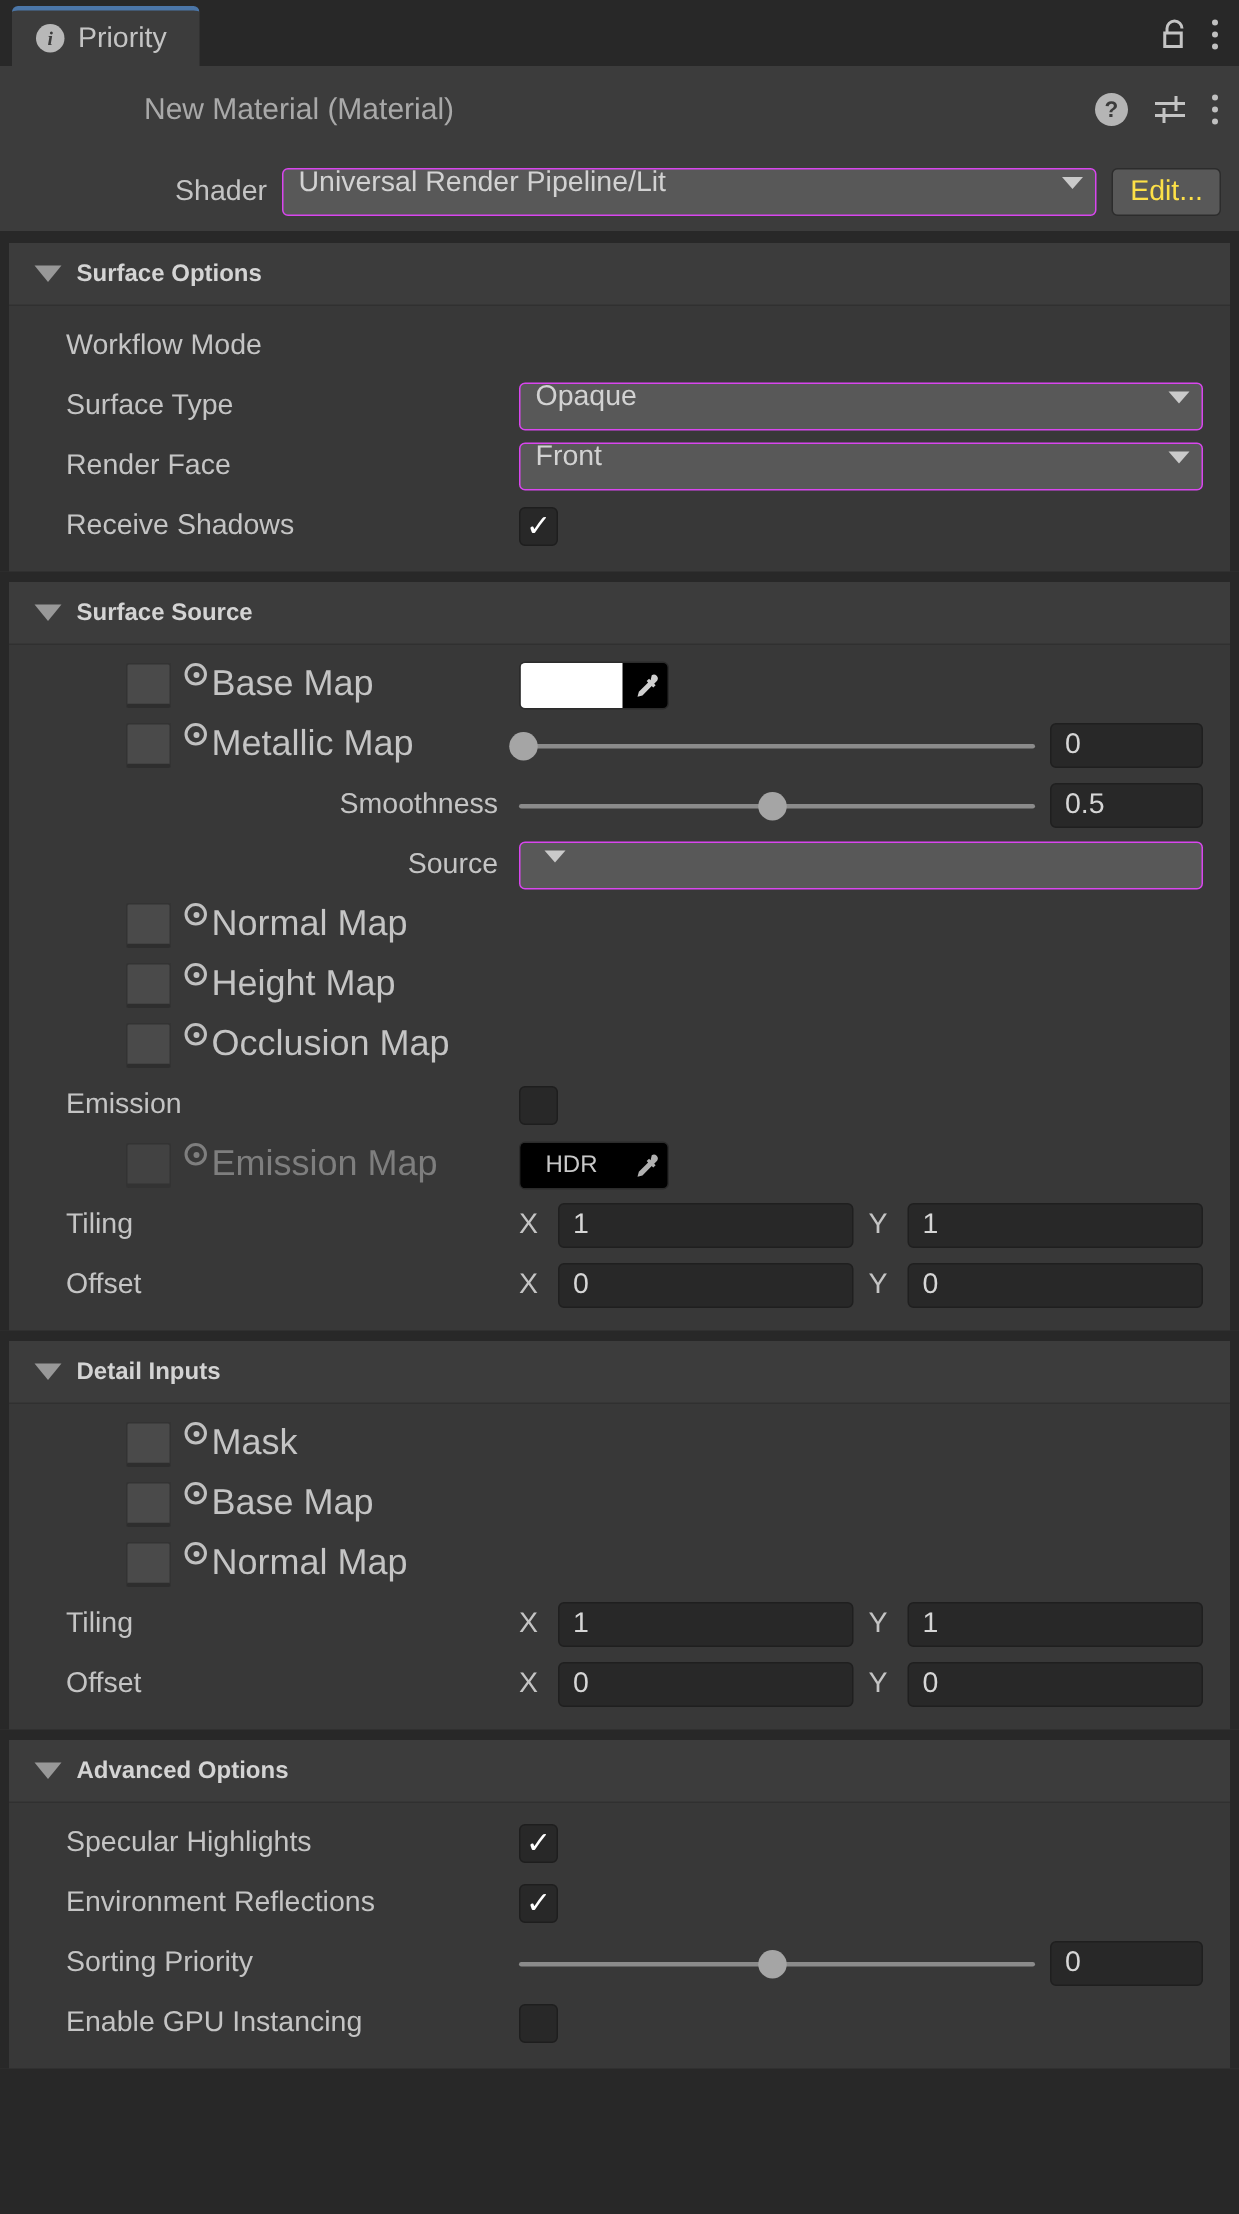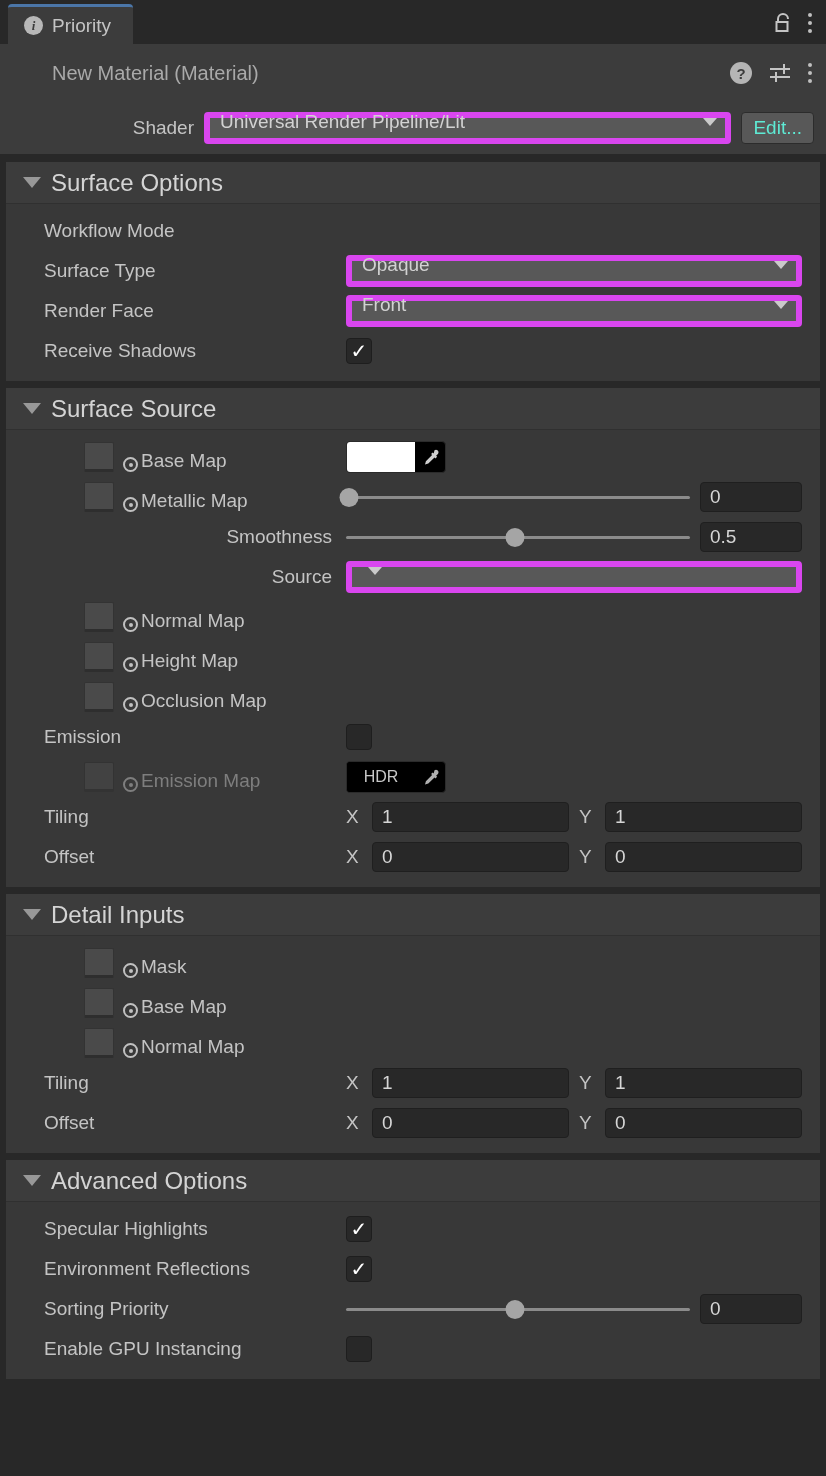--- a/index.html
+++ b/index.html
@@ -37,60 +37,60 @@
   }
 
   
   .icon-btn { display: flex; align-items: center; justify-content: center; cursor: default; }
   .kebab { display: flex; flex-direction: column; gap: 4px; }
   .kebab i { width: 4px; height: 4px; border-radius: 50%; background: #c0c0c0; display:block; }
 
   
   .mat-header {
     height: 58px; background: #3c3c3c;
-    display: flex; align-items: center; padding-left: 52px;
+    display: flex; align-items: center; padding-left: 96px;
     position: relative;
   }
   .mat-title { color: #a9a9a9; font-size: 20px; }
   .mat-header-right {
     position: absolute; right: 14px; top: 0; height: 58px;
     display: flex; align-items: center; gap: 16px;
   }
   .q-icon {
     width: 22px; height: 22px; border-radius: 50%;
     background: #b5b5b5; color: #3c3c3c;
     font-size: 15px; font-weight: bold;
     display: flex; align-items: center; justify-content: center;
   }
 
   
   .shader-row {
     height: 52px; background: #3c3c3c;
     display: flex; align-items: center; padding: 0 12px 0 0;
   }
   .shader-label {
-    width: 204px; text-align: right; padding-right: 10px;
+    width: 188px; text-align: right; padding-right: 10px;
     color: #c4c4c4; font-size: 19px;
   }
 
   .dropdown {
-    background: #585858; border: 6px solid #d946ef; border-radius: 4px;
+    background: #585858; border: 1px solid #d946ef; border-radius: 4px;
     height: 32px; display: flex; align-items: center;
     padding: 0 8px 12px 10px; color: #d2d2d2; font-size: 19px;
     position: relative; flex: 1 1 auto; min-width: 0;
   }
   .dropdown .dd-text { flex: 1 1 auto; overflow: hidden; white-space: nowrap; }
   .caret {
     width: 0; height: 0; border-left: 7px solid transparent;
     border-right: 7px solid transparent; border-top: 8px solid #cacaca;
     margin-left: 6px; flex: none;
   }
   .btn {
     height: 32px; background: #585858; border: 1px solid #2c2c2c;
-    border-radius: 4px; color: #5eead4; font-size: 19px;
+    border-radius: 4px; color: #fde047; font-size: 19px;
     padding: 0 11px; margin-left: 10px; display: flex;
     align-items: center; flex: none;
   }
 
   
   .body {
     background: #282828;
     height: calc(1476px - 44px - 58px - 52px);
     padding-top: 8px;
   }
@@ -103,35 +103,35 @@
   .section-head {
     height: 42px; background: #3c3c3c;
     display: flex; align-items: center; padding-left: 45px;
     border-bottom: 1px solid #303030;
   }
   .foldout {
     width: 0; height: 0; border-left: 9px solid transparent;
     border-right: 9px solid transparent; border-top: 11px solid #989898;
     margin-right: 10px; margin-left: -28px; flex: none;
   }
-  .section-title { color: #d4d4d4; font-size: 24px; font-weight: normal; }
+  .section-title { color: #d4d4d4; font-size: 16px; font-weight: bold; }
   .section-body { padding: 7px 0 10px 0; }
 
   
   .row { display: flex; align-items: center; height: 40px; padding-right: 18px; }
   .lbl {
     width: 340px; flex: none; color: #c4c4c4; font-size: 19px;
     padding-left: 38px; overflow: hidden; white-space: nowrap;
   }
   .lbl.right { text-align: right; padding-left: 0; padding-right: 14px; width: 340px; }
 
   
   .lbl-tex {
-    width: 340px; flex: none; display: flex; align-items: flex-end;
-    padding-left: 78px; color: #c4c4c4; font-size: 19px; gap: 0;
+    width: 340px; flex: none; display: flex; align-items: flex-start;
+    padding-left: 78px; color: #c4c4c4; font-size: 24px; gap: 0;
   }
   .tex-slot {
     width: 30px; height: 30px; background: #4a4a4a;
     border: 1px solid #333; border-bottom: 3px solid #2e2e2e;
     border-radius: 2px; flex: none; margin-right: 9px;
   }
   .target-icon {
     width: 15px; height: 15px; border-radius: 50%;
     border: 2px solid #c0c0c0; flex: none; margin-right: 3px;
     position: relative;

